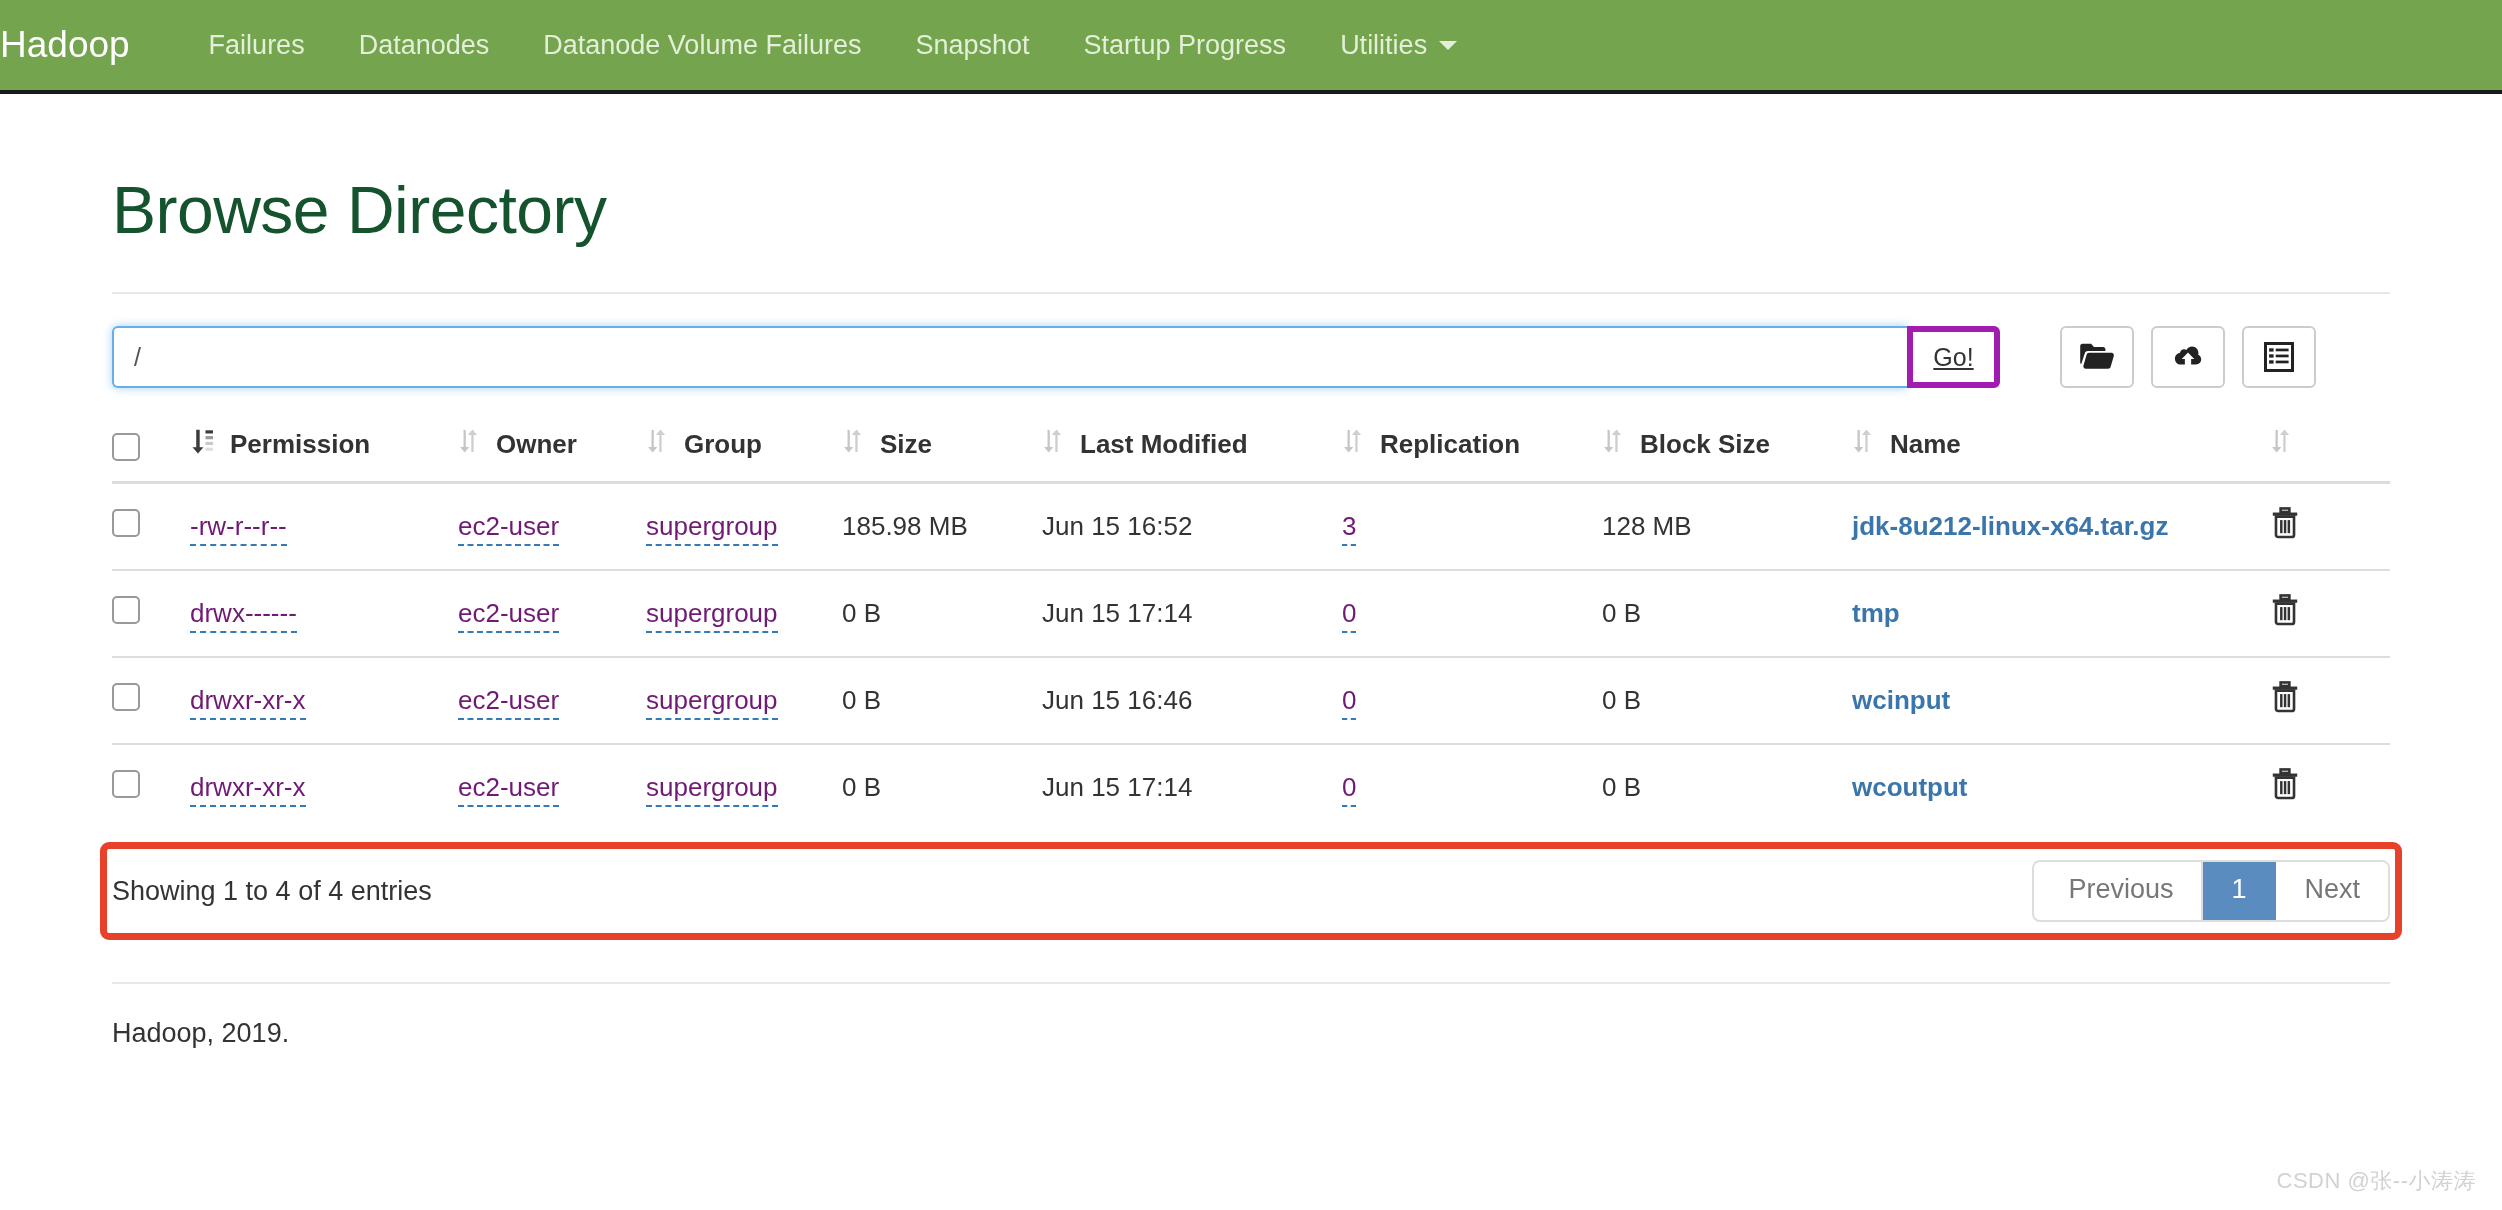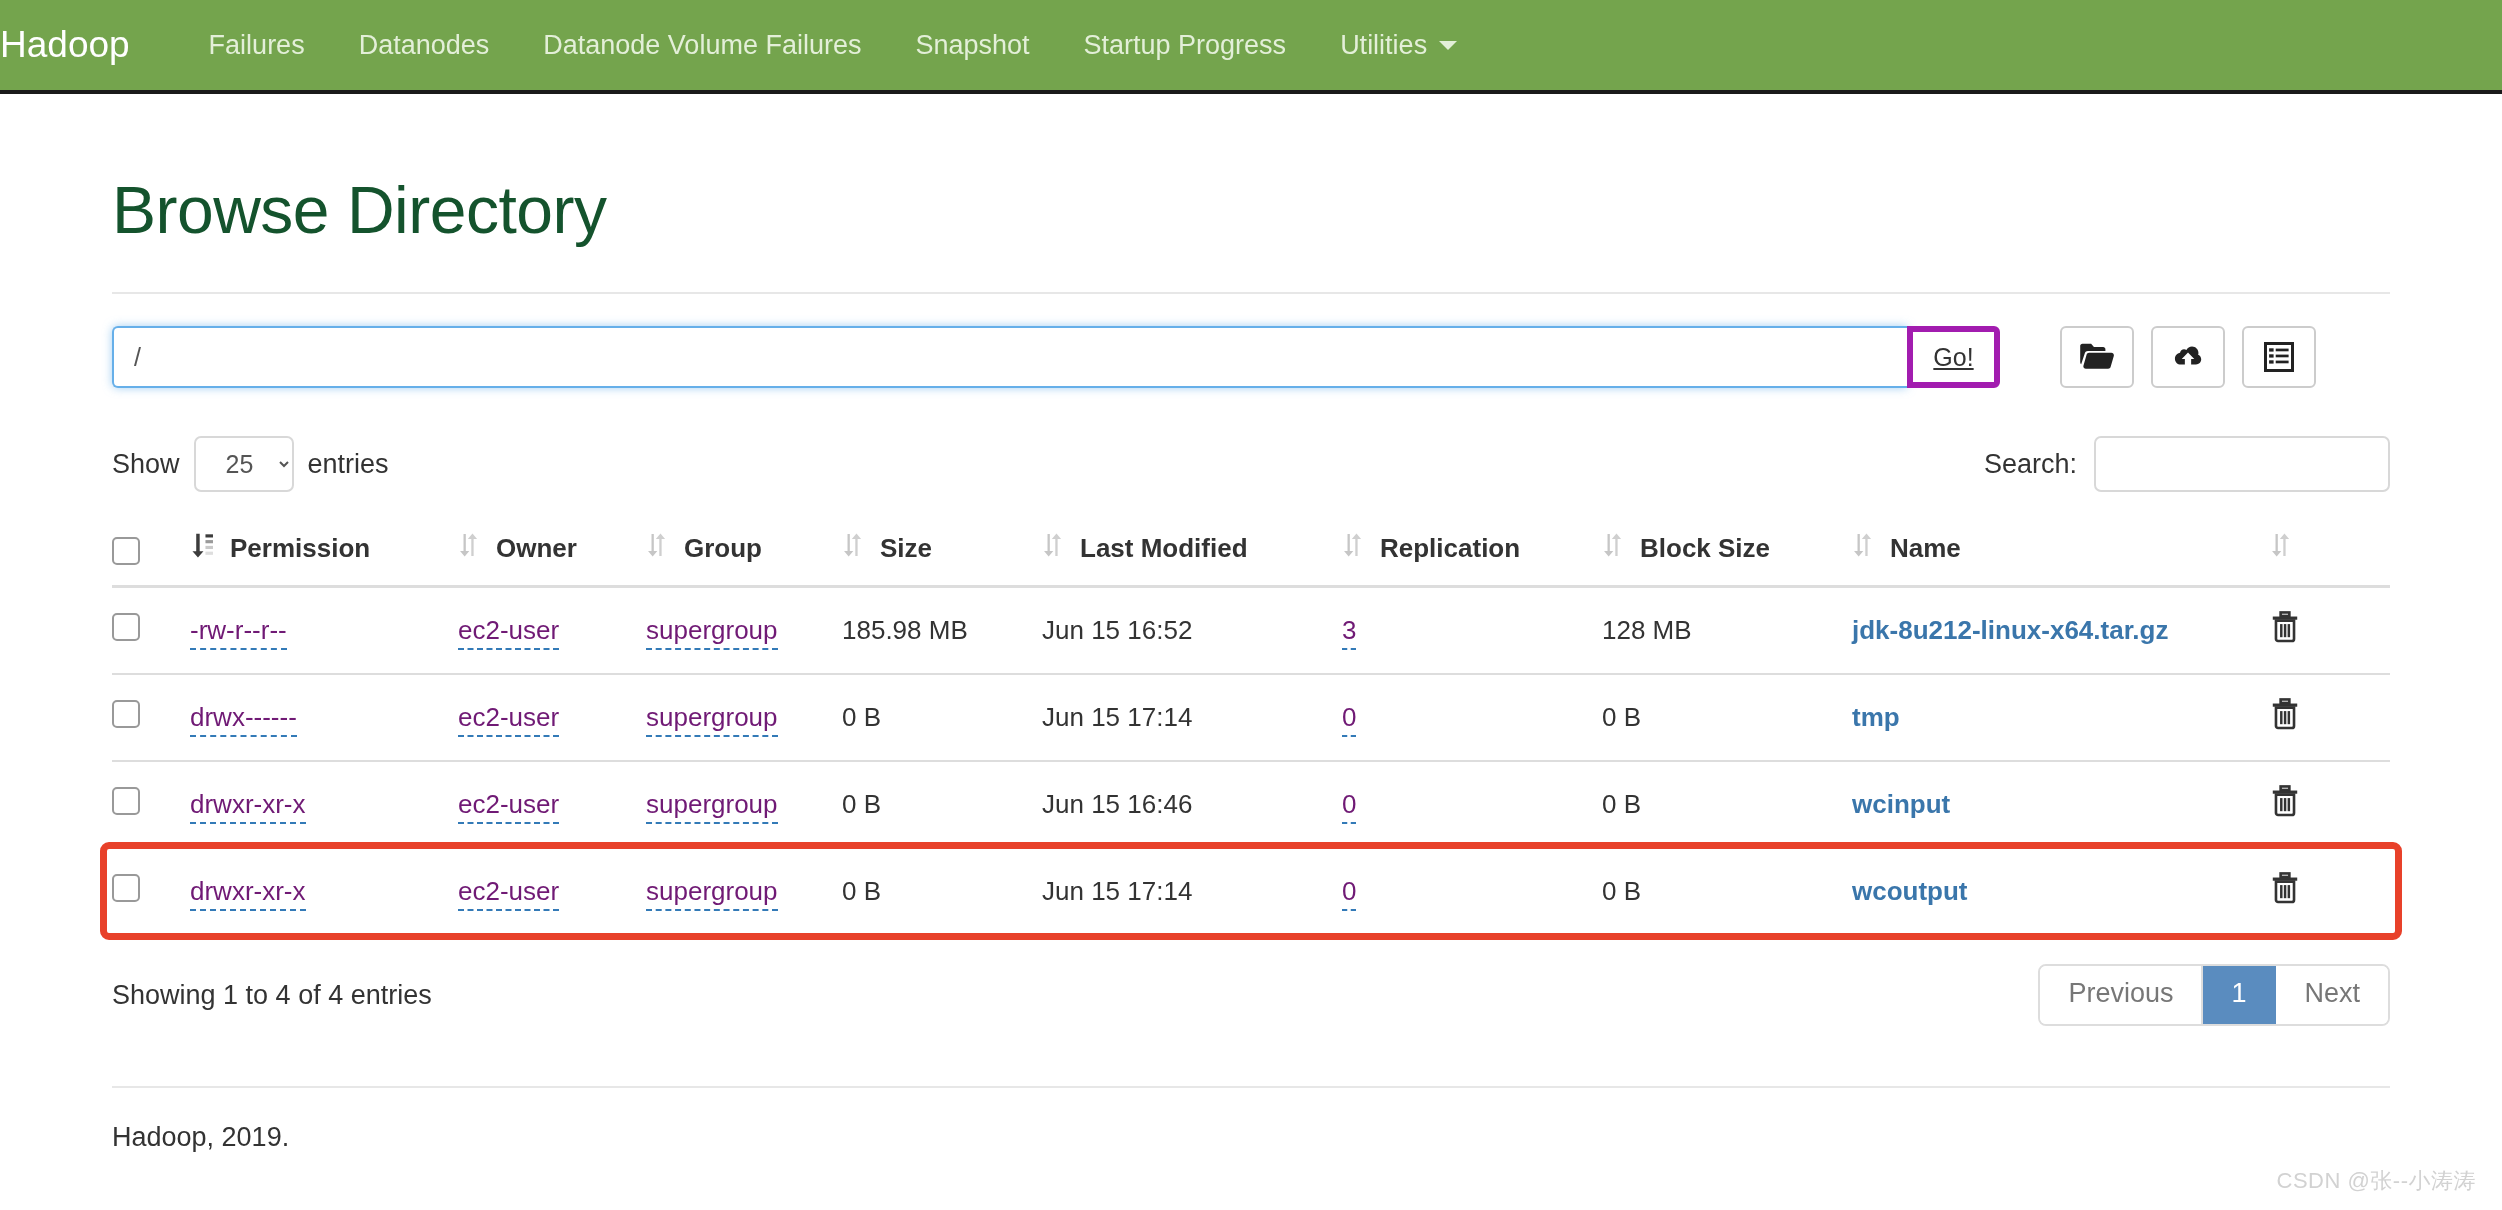--- a/index.html
+++ b/index.html
@@ -247,20 +247,21 @@
   }
   .showing-info {
     font-size: 27px;
     color: #333;
   }
   .pagination {
     display: flex;
     border: 2px solid #dddddd;
     border-radius: 8px;
     overflow: hidden;
+    padding-left: 6px;
   }
   .page-btn {
     padding: 0 28px;
     height: 58px;
     line-height: 54px;
     font-size: 27px;
     color: #777777;
     background: #ffffff;
     cursor: pointer;
     border-right: 2px solid #dddddd;
@@ -345,33 +346,20 @@
             <rect x="3.4" y="8.2" width="3" height="2.2" fill="#222"></rect>
             <rect x="7.8" y="8.4" width="8.6" height="1.8" fill="#222"></rect>
             <rect x="3.4" y="12.2" width="3" height="2.2" fill="#222"></rect>
             <rect x="7.8" y="12.4" width="8.6" height="1.8" fill="#222"></rect>
           </svg>
         </span>
       </div>
     </div>
   </div>
 
-  <div class="controls">
-    <div class="show-entries">
-      <span>Show</span>
-      <select class="entries-select">
-        <option>25</option>
-      </select>
-      <span>entries</span>
-    </div>
-    <div class="search-wrap">
-      <span>Search:</span>
-      <input class="search-input" type="text" value="" style="">
-    </div>
-  </div>
 
   <table class="files">
     <thead>
       <tr>
         <th class="col-check">
           <div class="th-inner">
             <span class="row-check"></span>
           </div>
         </th>
         <th class="col-perm">

